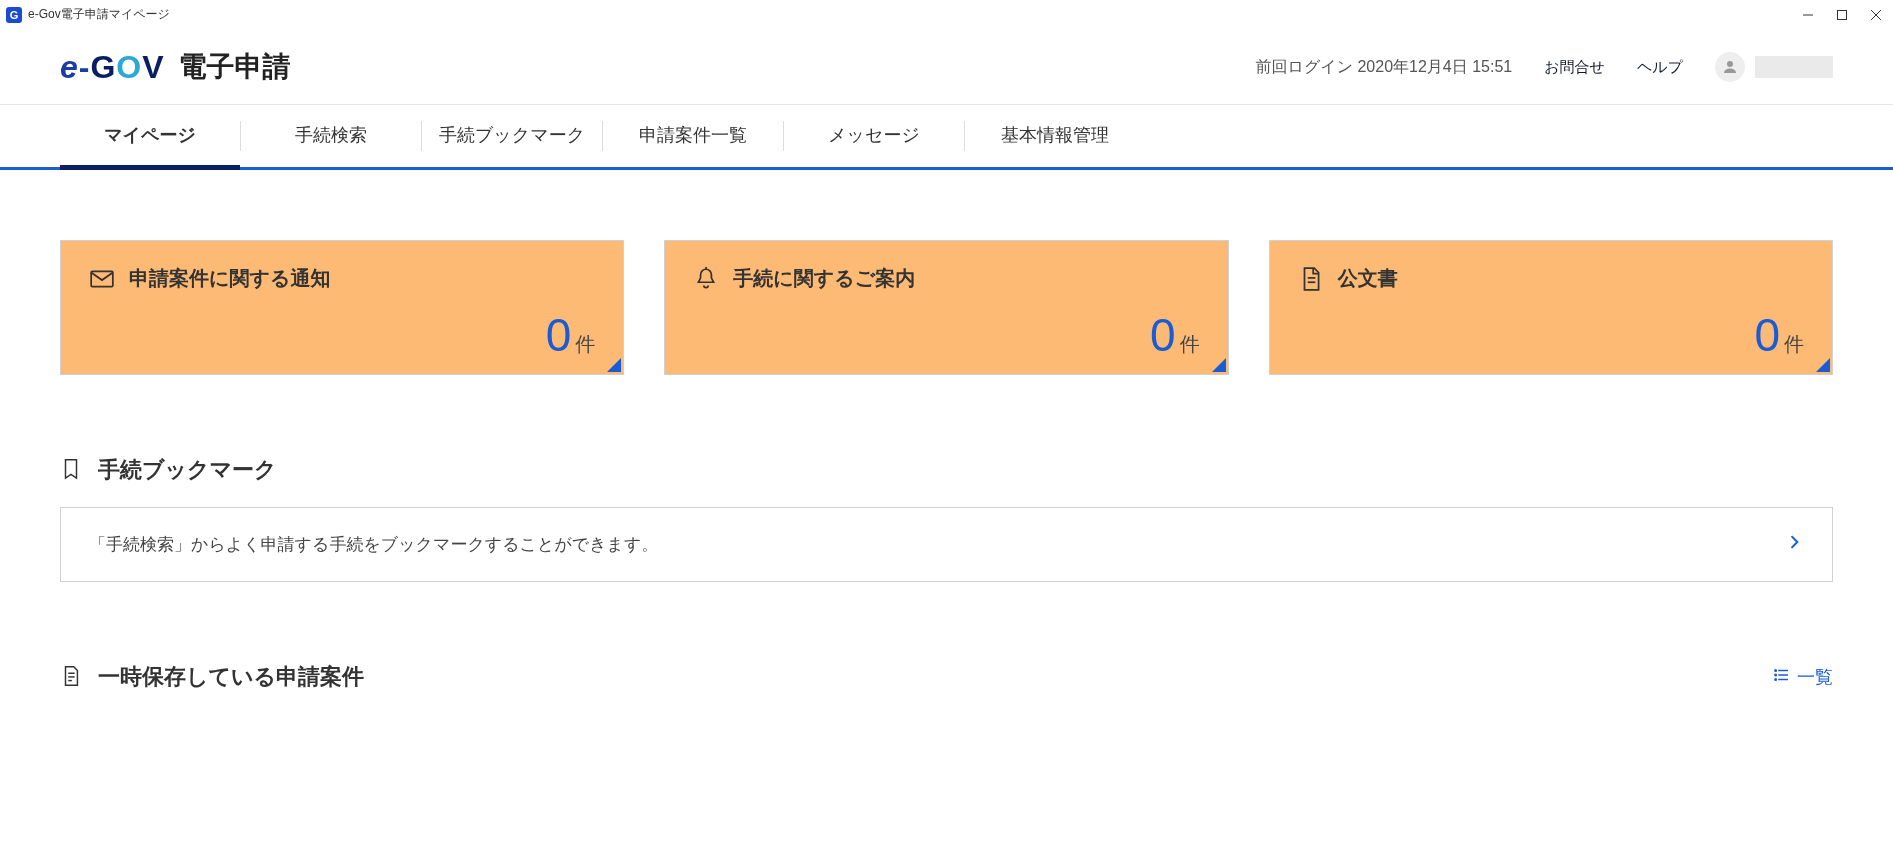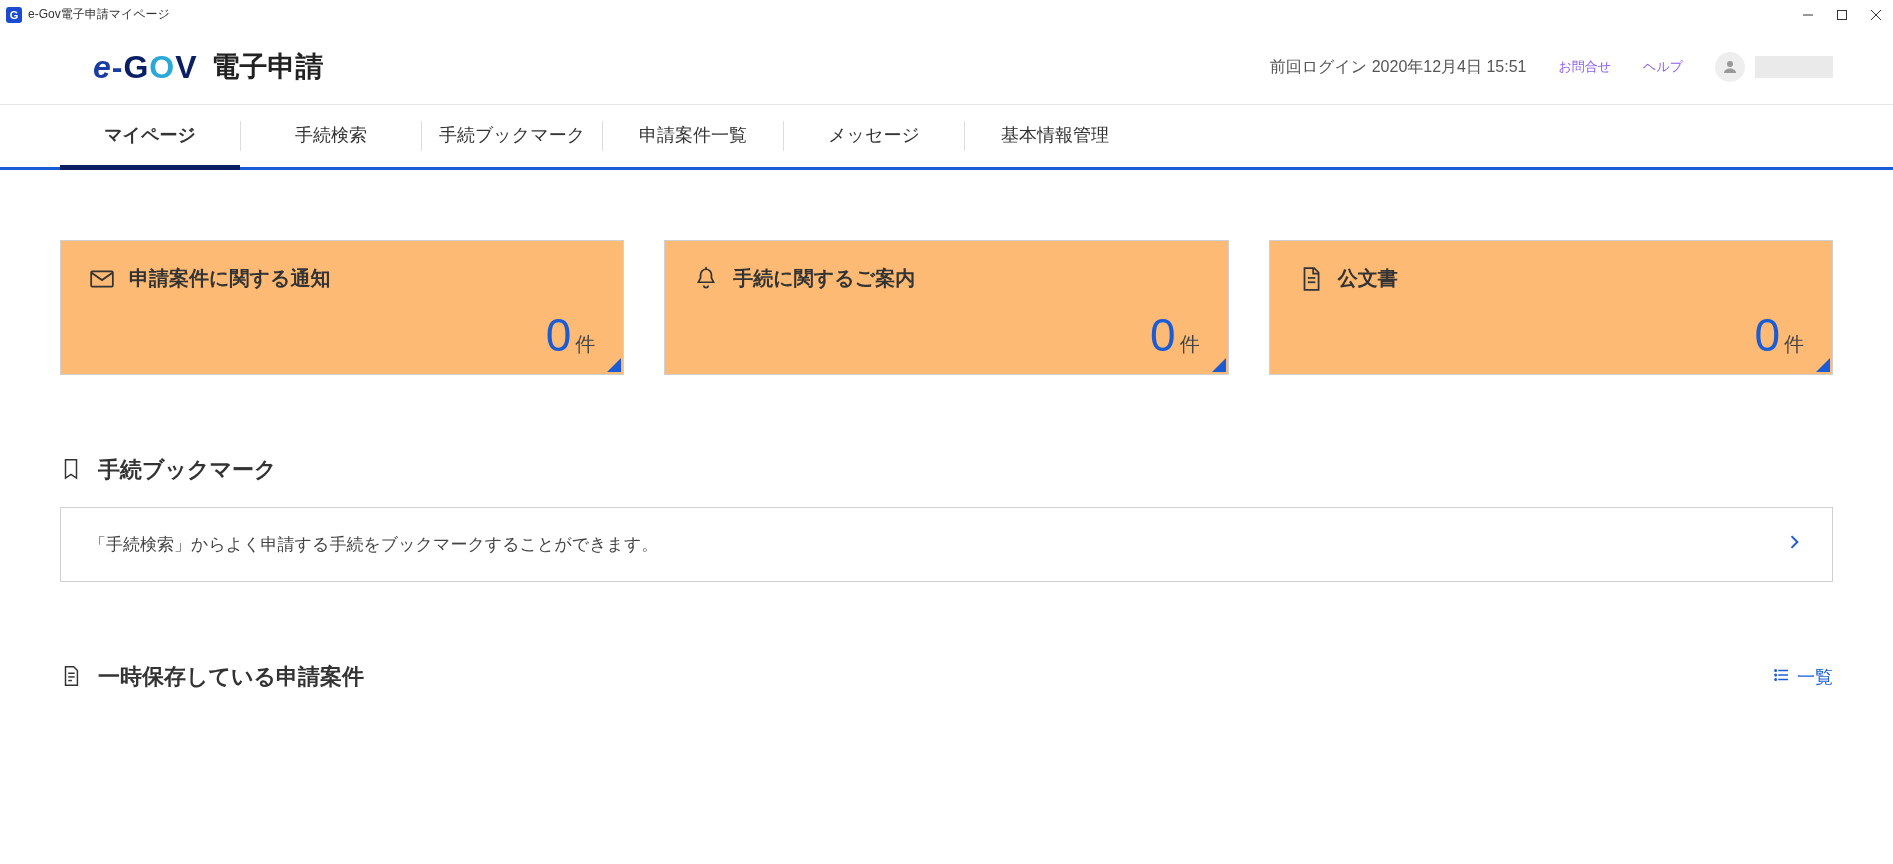--- a/index.html
+++ b/index.html
@@ -25,35 +25,35 @@
       border-radius: 3px;
       display: flex; align-items: center; justify-content: center;
       font-weight: bold; font-size: 11px;
     }
     .win-controls { display: flex; gap: 20px; }
     .win-ctrl { width: 14px; height: 14px; cursor: pointer; display:flex; align-items:center; justify-content:center; }
 
     .header {
       display: flex;
       align-items: center;
-      padding: 18px 60px 18px 93px;
+      padding: 18px 60px 18px 60px;
       border-bottom: 1px solid #e5e5e5;
     }
     .logo { display: flex; align-items: center; gap: 14px; }
     .logo-mark {
       font-size: 32px; font-weight: 700; letter-spacing: 1px;
       color: #0a1f63;
     }
     .logo-mark .e { color: #1a3da3; font-weight:700; font-style: italic;}
     .logo-mark .dash { color: #1a3da3; }
     .logo-mark .o { color: #2aa8d8; }
     .logo-text { font-size: 28px; font-weight: 700; color: #222; }
     .header-right { margin-left: auto; display: flex; align-items: center; gap: 32px; font-size: 16px; }
     .last-login { color: #555; font-size: 16px; }
-    .link { color: #8b5cf6; cursor: pointer; font-size: 13px; }
+    .link { color: #0f172a; cursor: pointer; font-size: 15px; }
     .user { display: flex; align-items: center; gap: 10px; }
     .avatar {
       width: 30px; height: 30px; border-radius: 50%; background: #eee;
       display:flex; align-items:center; justify-content:center; color:#888;
     }
     .user-name { background: #eaeaea; color:#eaeaea; padding: 2px 18px; font-size: 14px; }
 
     .navbar {
       display: flex;
       padding: 0 60px;

